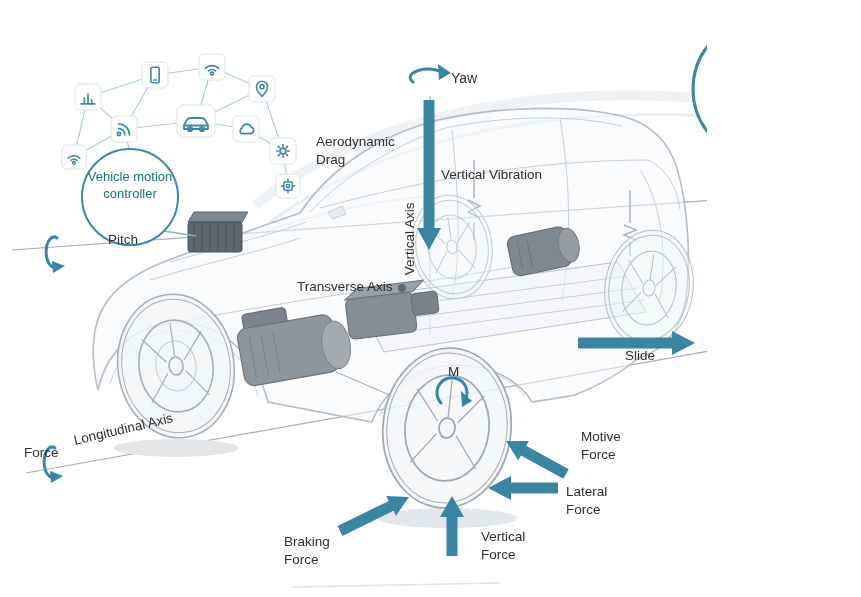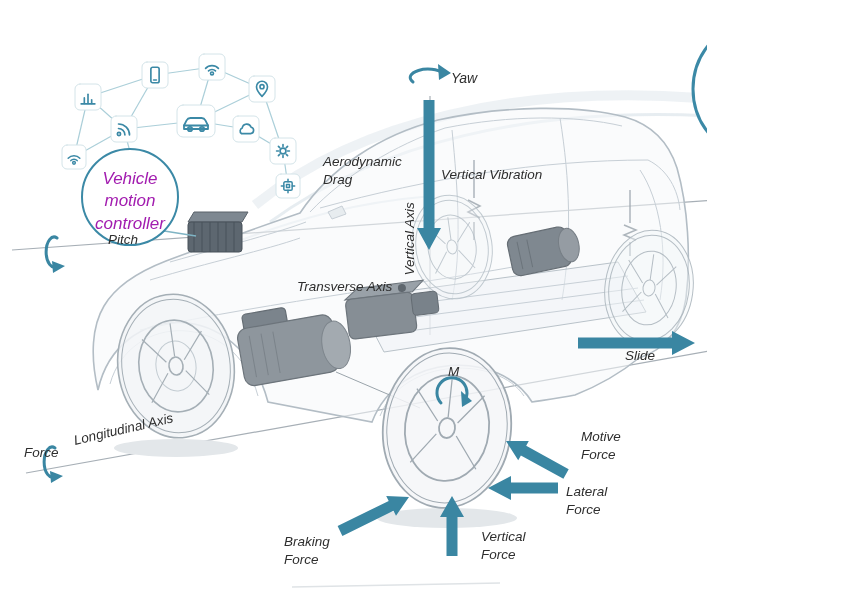--- a/index.html
+++ b/index.html
@@ -1,29 +1,29 @@
 <!DOCTYPE html>
 <html><head>
 <meta charset="utf-8">
 <style>
   html,body{margin:0;padding:0;background:#ffffff;}
   .stage{
     position:relative;width:707px;height:597px;background:#ffffff;
-    font-family:"Liberation Sans", sans-serif;overflow:hidden;font-style:italic;
+    font-family:"Liberation Sans", sans-serif;overflow:hidden;
   }
   .stage svg{position:absolute;left:0;top:0;}
   .lbl{
     position:absolute;color:#2e2e2e;font-size:13.5px;line-height:1.3;
     white-space:normal;
   }
   .one-line{white-space:nowrap;}
   .rot-vert{transform:rotate(-90deg);transform-origin:center center;text-align:center;}
   .rot-long{transform:rotate(-13deg);transform-origin:left center;white-space:nowrap;}
   .controller-text{
-    position:absolute;color:#a21caf;font-size:17px;line-height:1.32;
+    position:absolute;color:#0f766e;font-size:13px;line-height:1.32;
     text-align:center;
   }
   .ic{stroke:#3b89a6;stroke-width:1.8;fill:none;stroke-linecap:round;stroke-linejoin:round;}
   .net-line{stroke:#9cc6d2;stroke-width:1.2;opacity:0.85;}
   .icon-bg{fill:#ffffff;stroke:#d4e4e9;stroke-width:1;}
   .axis{stroke:#a7afb6;stroke-width:1.2;fill:none;}
   .sketch{stroke:#c7cfd6;stroke-width:1;fill:none;}
   .body-line{stroke:#b3bdc5;stroke-width:1.6;}
   .arrow{fill:#3a86a2;}
   .rot-arrow{stroke:#3a86a2;stroke-width:3;fill:none;stroke-linecap:round;}
@@ -307,21 +307,21 @@
     </g>
     <g stroke="#1e2c48" stroke-width="2" fill="none">
       <path d="M40,104 a14,14 0 0 1 22,0"></path>
       <path d="M45,110 a8,8 0 0 1 12,0"></path>
       <circle cx="51" cy="115" r="2" fill="#1e2c48" stroke="none"></circle>
     </g>
   </g>
 </svg>
 
 <div class="lbl one-line" style="left:451px;top:69px;font-size:14px;">Yaw</div>
-<div class="lbl" style="left:323px;top:133px;width:100px;margin-top:20px;">Aerodynamic Drag</div>
+<div class="lbl" style="left:316px;top:133px;width:100px;">Aerodynamic Drag</div>
 <div class="lbl one-line" style="left:441px;top:166px;">Vertical Vibration</div>
 <div class="lbl rot-vert" style="left:360px;top:230px;width:100px;">Vertical Axis</div>
 <div class="lbl one-line" style="left:297px;top:278px;">Transverse Axis</div>
 <div class="lbl one-line" style="left:64px;top:231px;margin-left:44px;">Pitch</div>
 <div class="lbl rot-long" style="left:74px;top:432px;">Longitudinal Axis</div>
 <div class="lbl one-line" style="left:24px;top:444px;">Force</div>
 <div class="lbl one-line" style="left:606px;top:347px;margin-left:19px;">Slide</div>
 <div class="lbl one-line" style="left:448px;top:363px;">M</div>
 <div class="lbl" style="left:581px;top:428px;width:58px;">Motive Force</div>
 <div class="lbl" style="left:566px;top:483px;width:58px;">Lateral Force</div>

